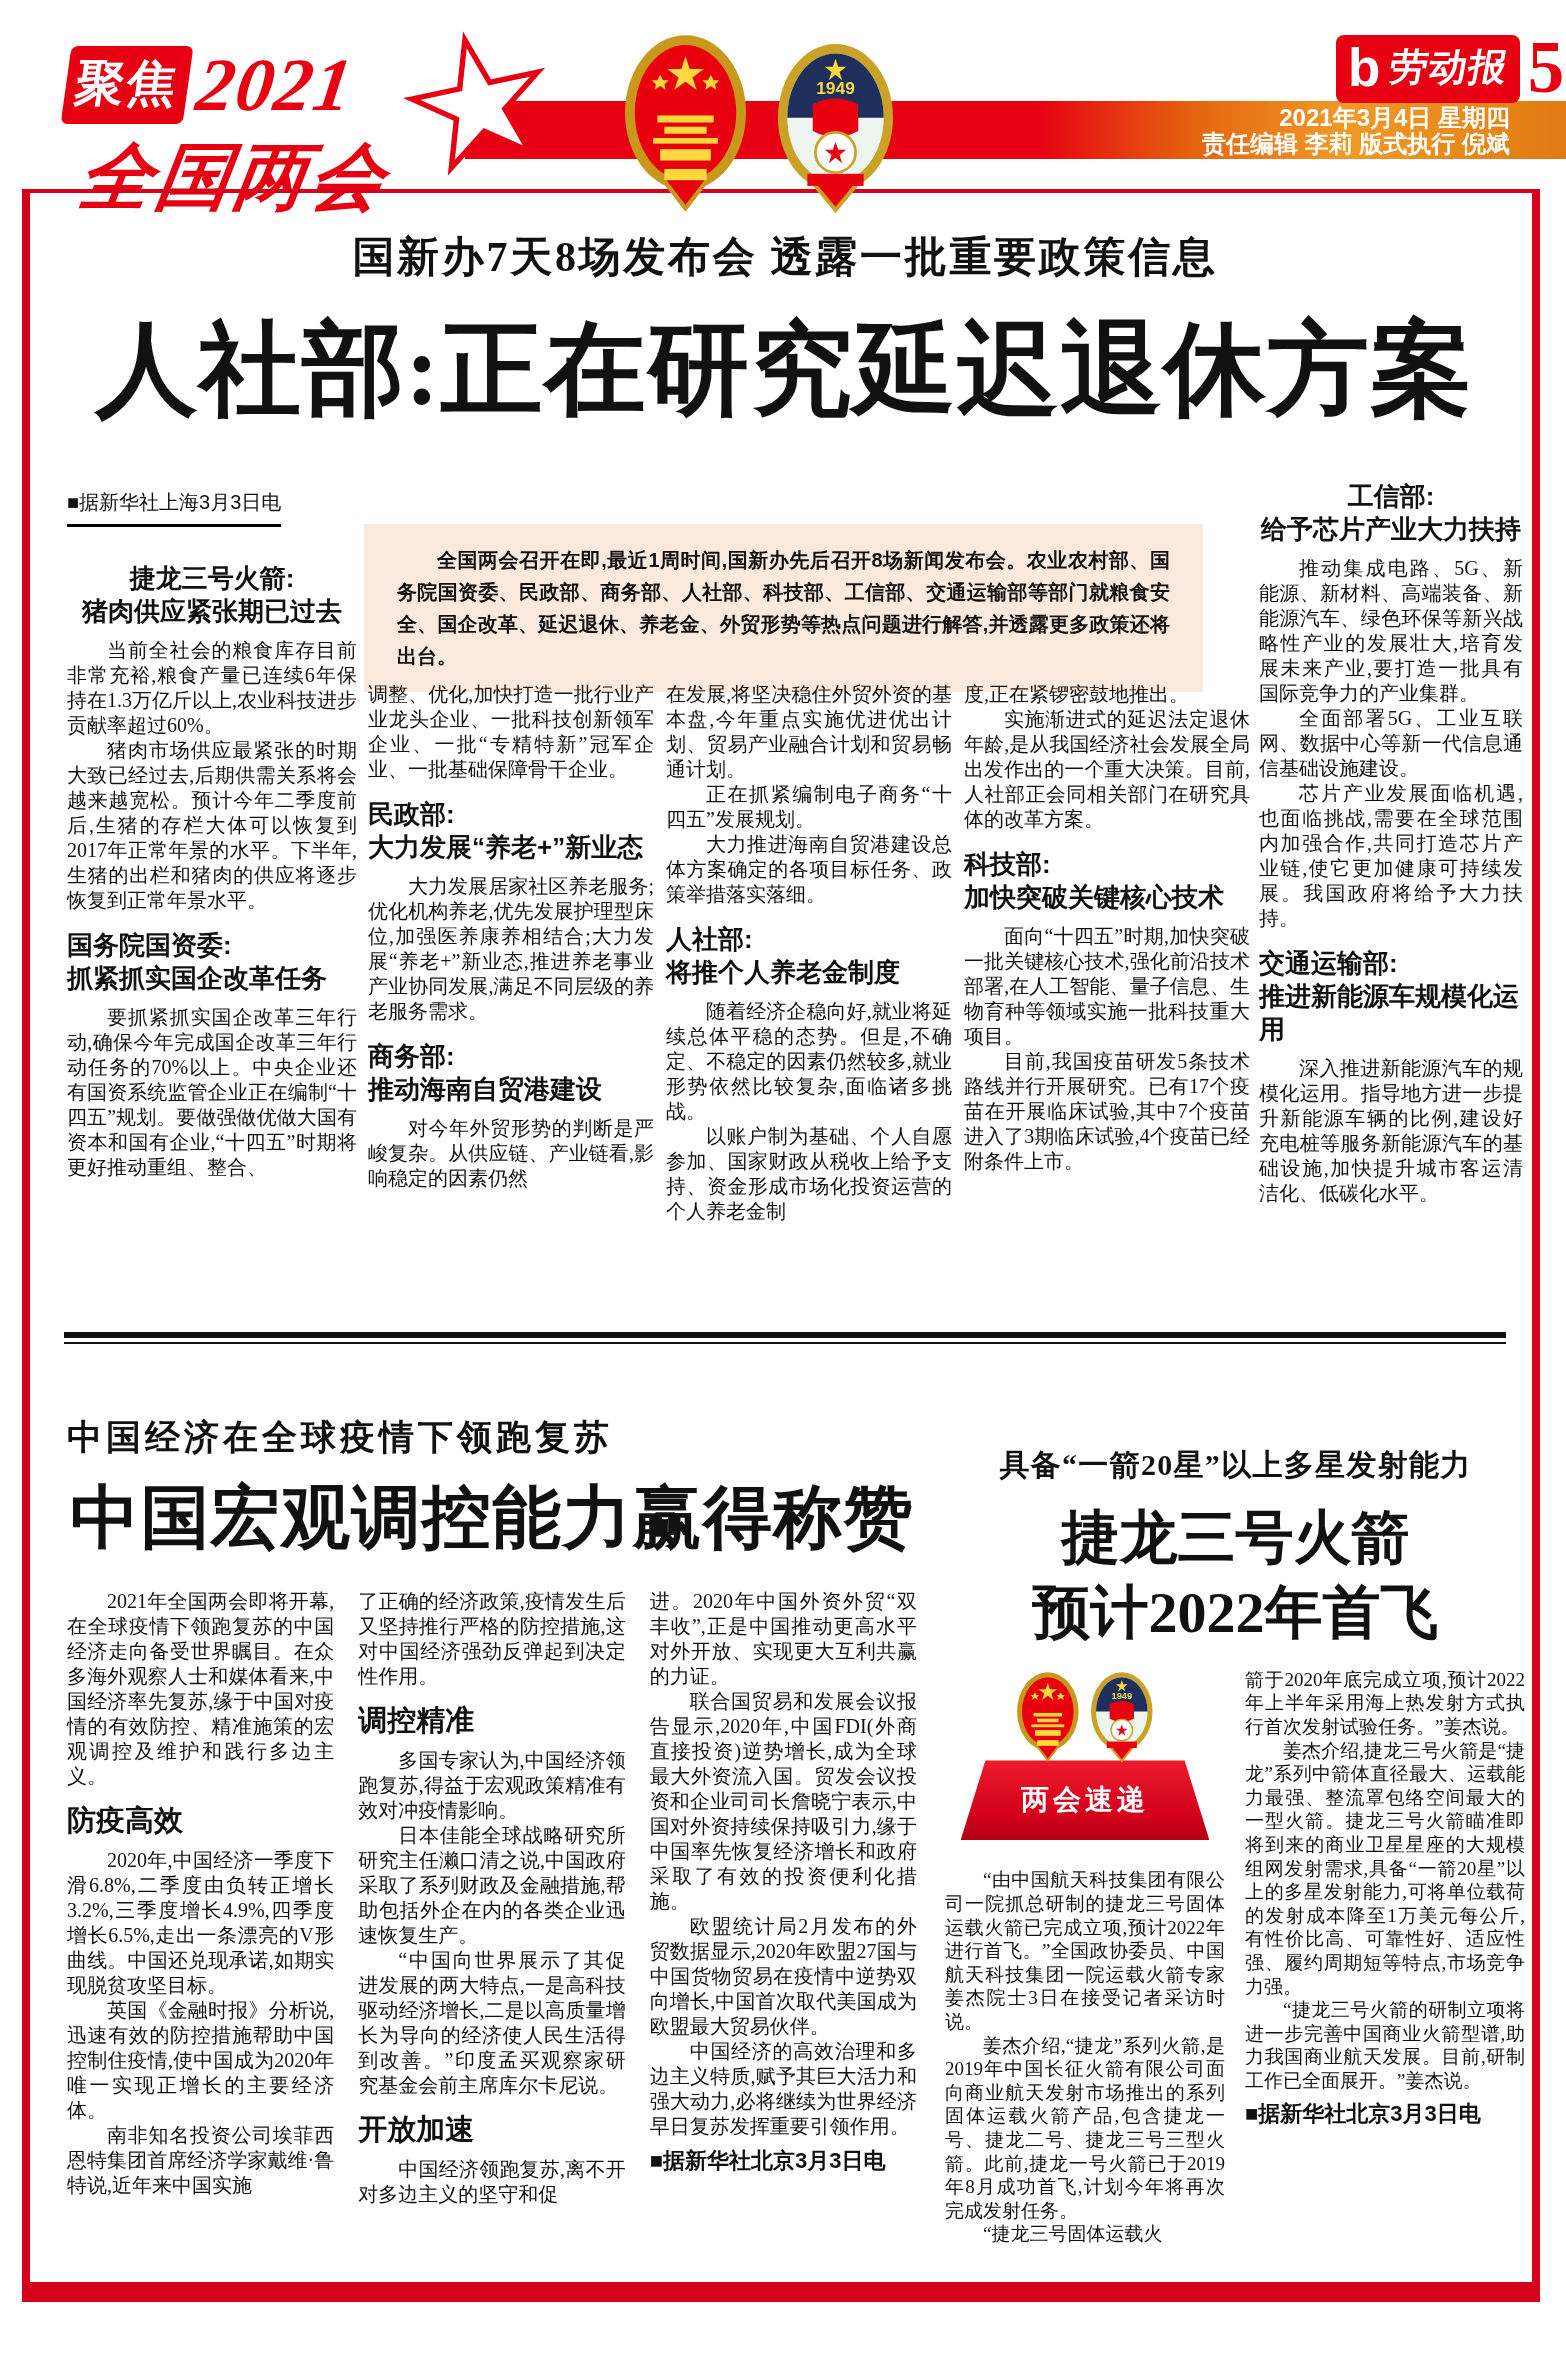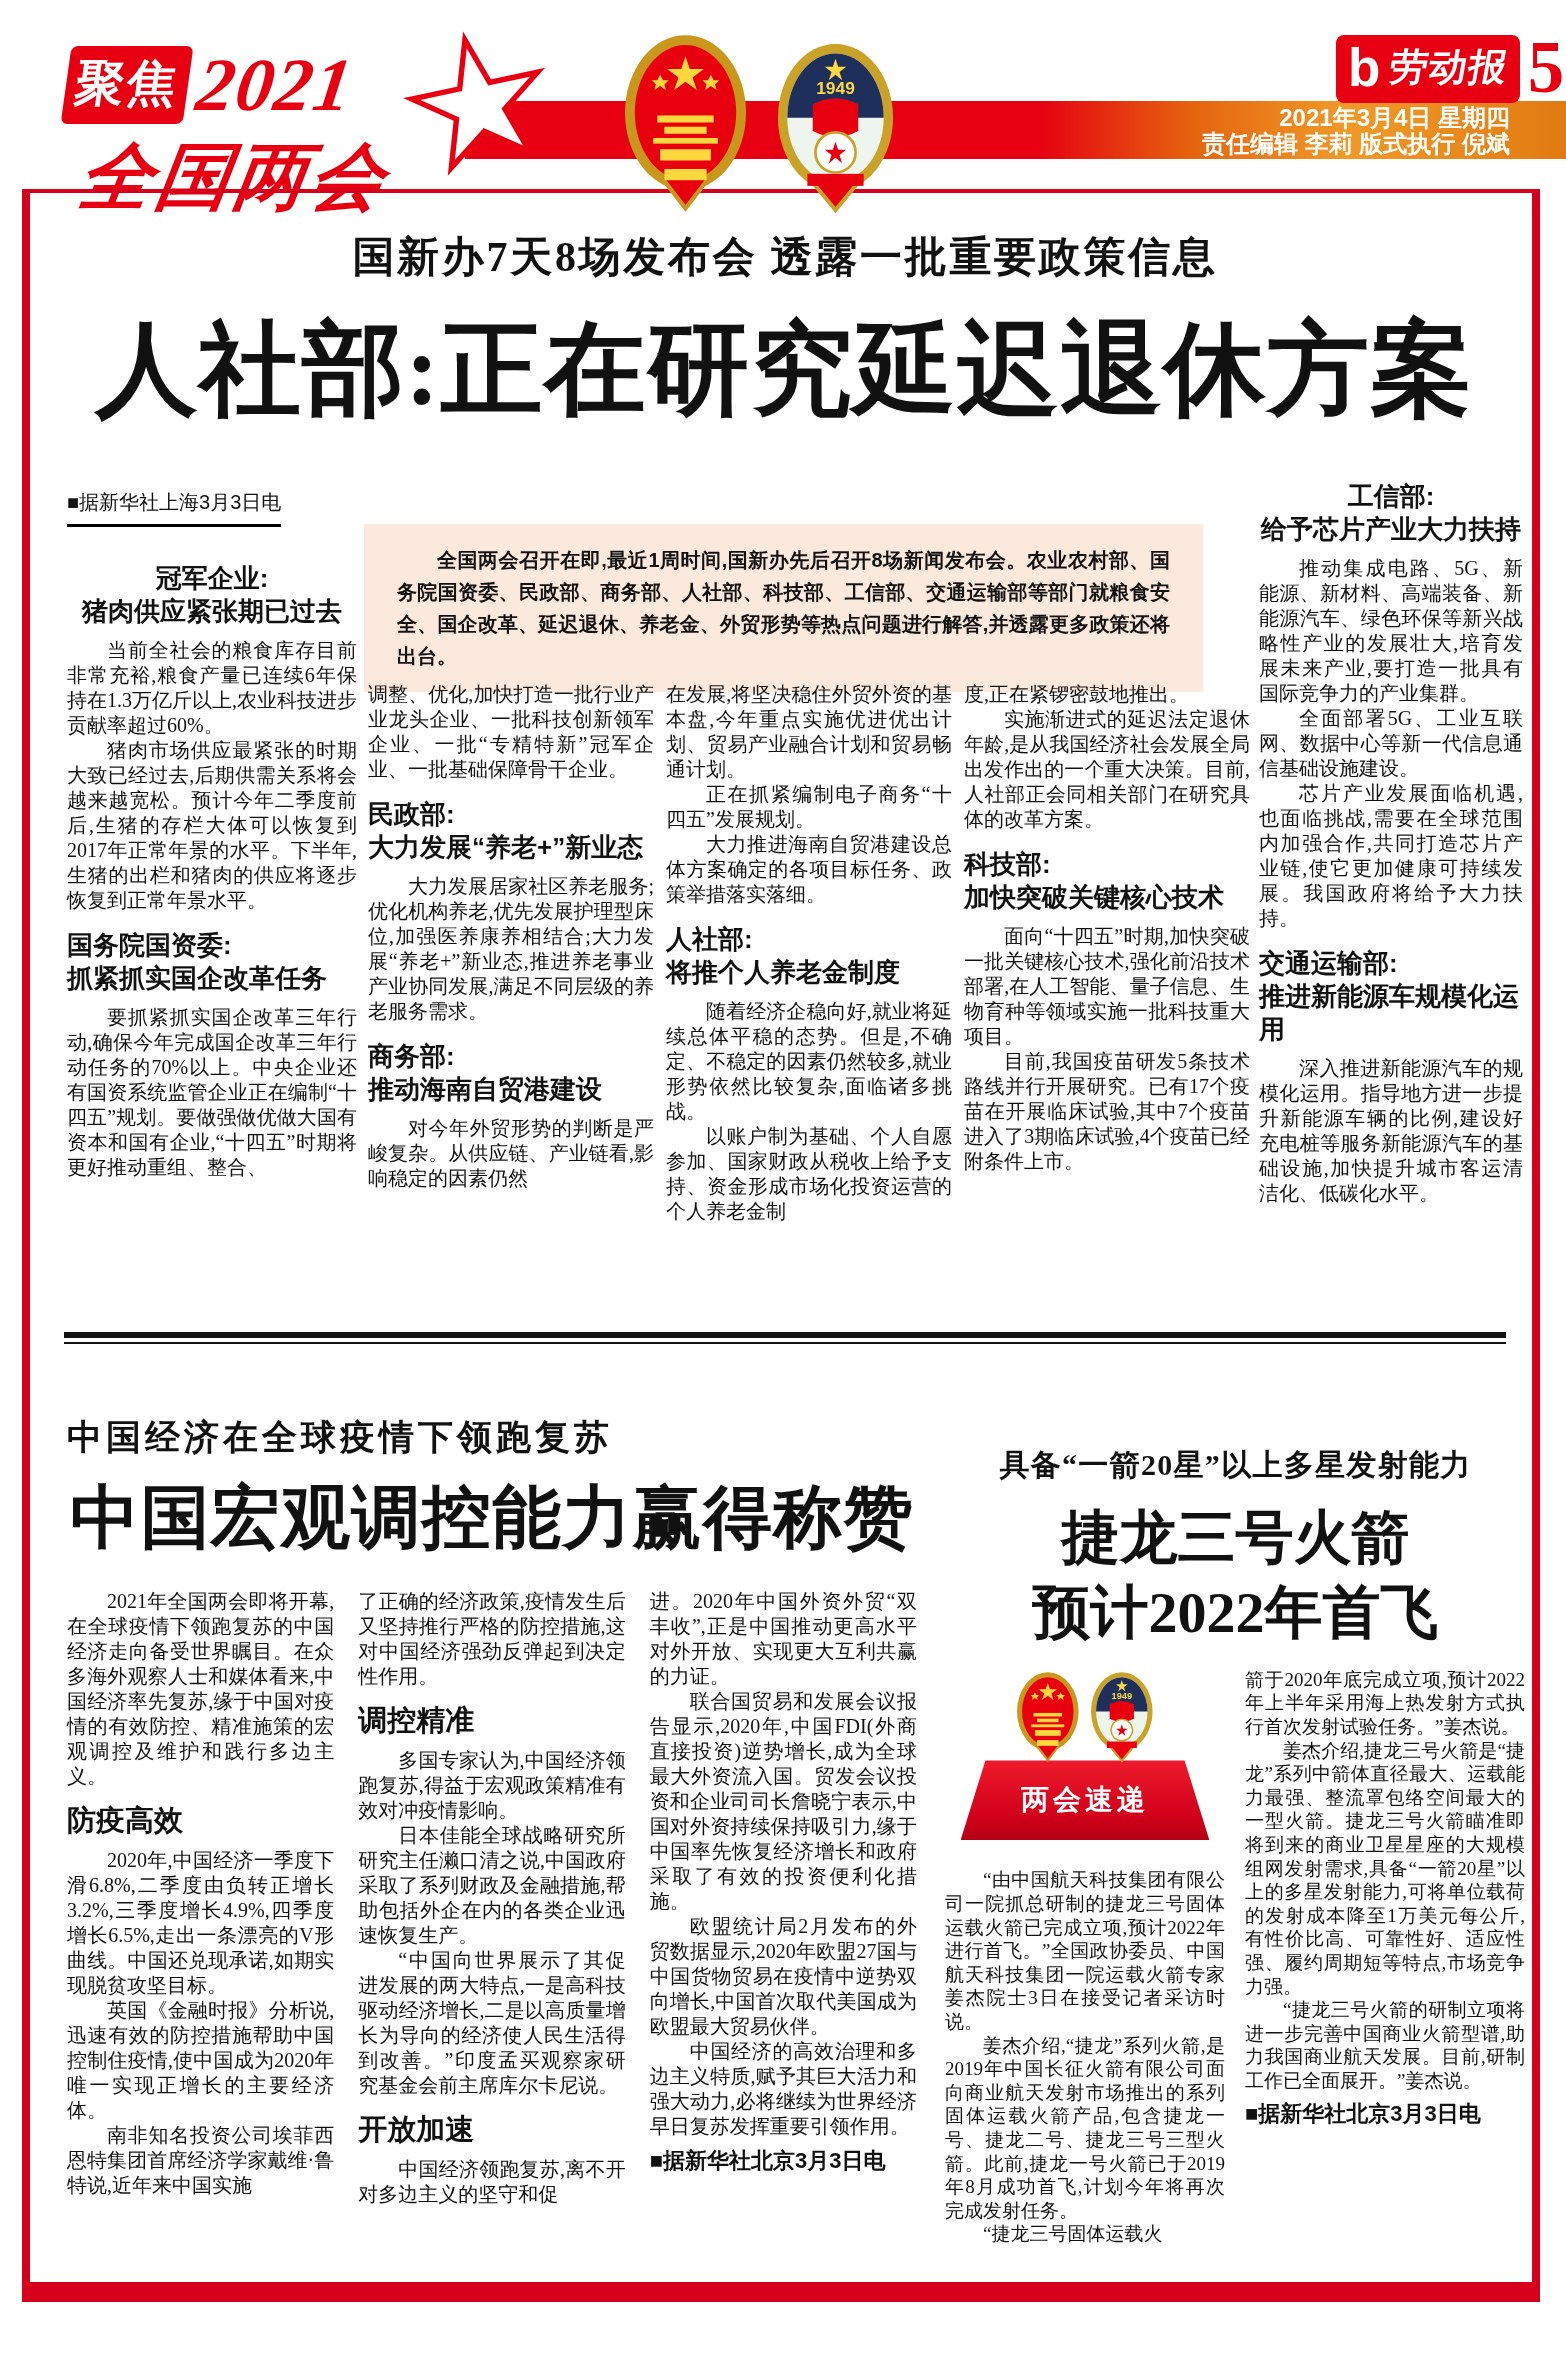--- a/index.html
+++ b/index.html
@@ -186,21 +186,21 @@
 
   <h2 class="lead-kicker">国新办7天8场发布会 透露一批重要政策信息</h2>
   <h1 class="lead-headline">人社部:正在研究延迟退休方案</h1>
 
   <div class="introbox">
     <p>全国两会召开在即,最近1周时间,国新办先后召开8场新闻发布会。农业农村部、国务院国资委、民政部、商务部、人社部、科技部、工信部、交通运输部等部门就粮食安全、国企改革、延迟退休、养老金、外贸形势等热点问题进行解答,并透露更多政策还将出台。</p>
   </div>
 
   <div class="tcol tc1">
     <div class="byline"><span>■据新华社上海3月3日电</span></div>
-    <h3 class="sub first"><span>冠军企业:</span><br><span>猪肉供应紧张期已过去</span></h3>
+    <h3 class="sub first"><span>捷龙三号火箭:</span><br><span>猪肉供应紧张期已过去</span></h3>
     <p class="bp">当前全社会的粮食库存目前非常充裕,粮食产量已连续6年保持在1.3万亿斤以上,农业科技进步贡献率超过60%。</p>
     <p class="bp">猪肉市场供应最紧张的时期大致已经过去,后期供需关系将会越来越宽松。预计今年二季度前后,生猪的存栏大体可以恢复到2017年正常年景的水平。下半年,生猪的出栏和猪肉的供应将逐步恢复到正常年景水平。</p>
     <h3 class="sub"><span>国务院国资委:</span><br><span>抓紧抓实国企改革任务</span></h3>
     <p class="bp">要抓紧抓实国企改革三年行动,确保今年完成国企改革三年行动任务的70%以上。中央企业还有国资系统监管企业正在编制“十四五”规划。要做强做优做大国有资本和国有企业,“十四五”时期将更好推动重组、整合、</p>
   </div>
 
   <div class="tcol tc2">
     <p class="bp noind">调整、优化,加快打造一批行业产业龙头企业、一批科技创新领军企业、一批“专精特新”冠军企业、一批基础保障骨干企业。</p>
     <h3 class="sub"><span>民政部:</span><br><span>大力发展“养老+”新业态</span></h3>
     <p class="bp">大力发展居家社区养老服务;优化机构养老,优先发展护理型床位,加强医养康养相结合;大力发展“养老+”新业态,推进养老事业产业协同发展,满足不同层级的养老服务需求。</p>

